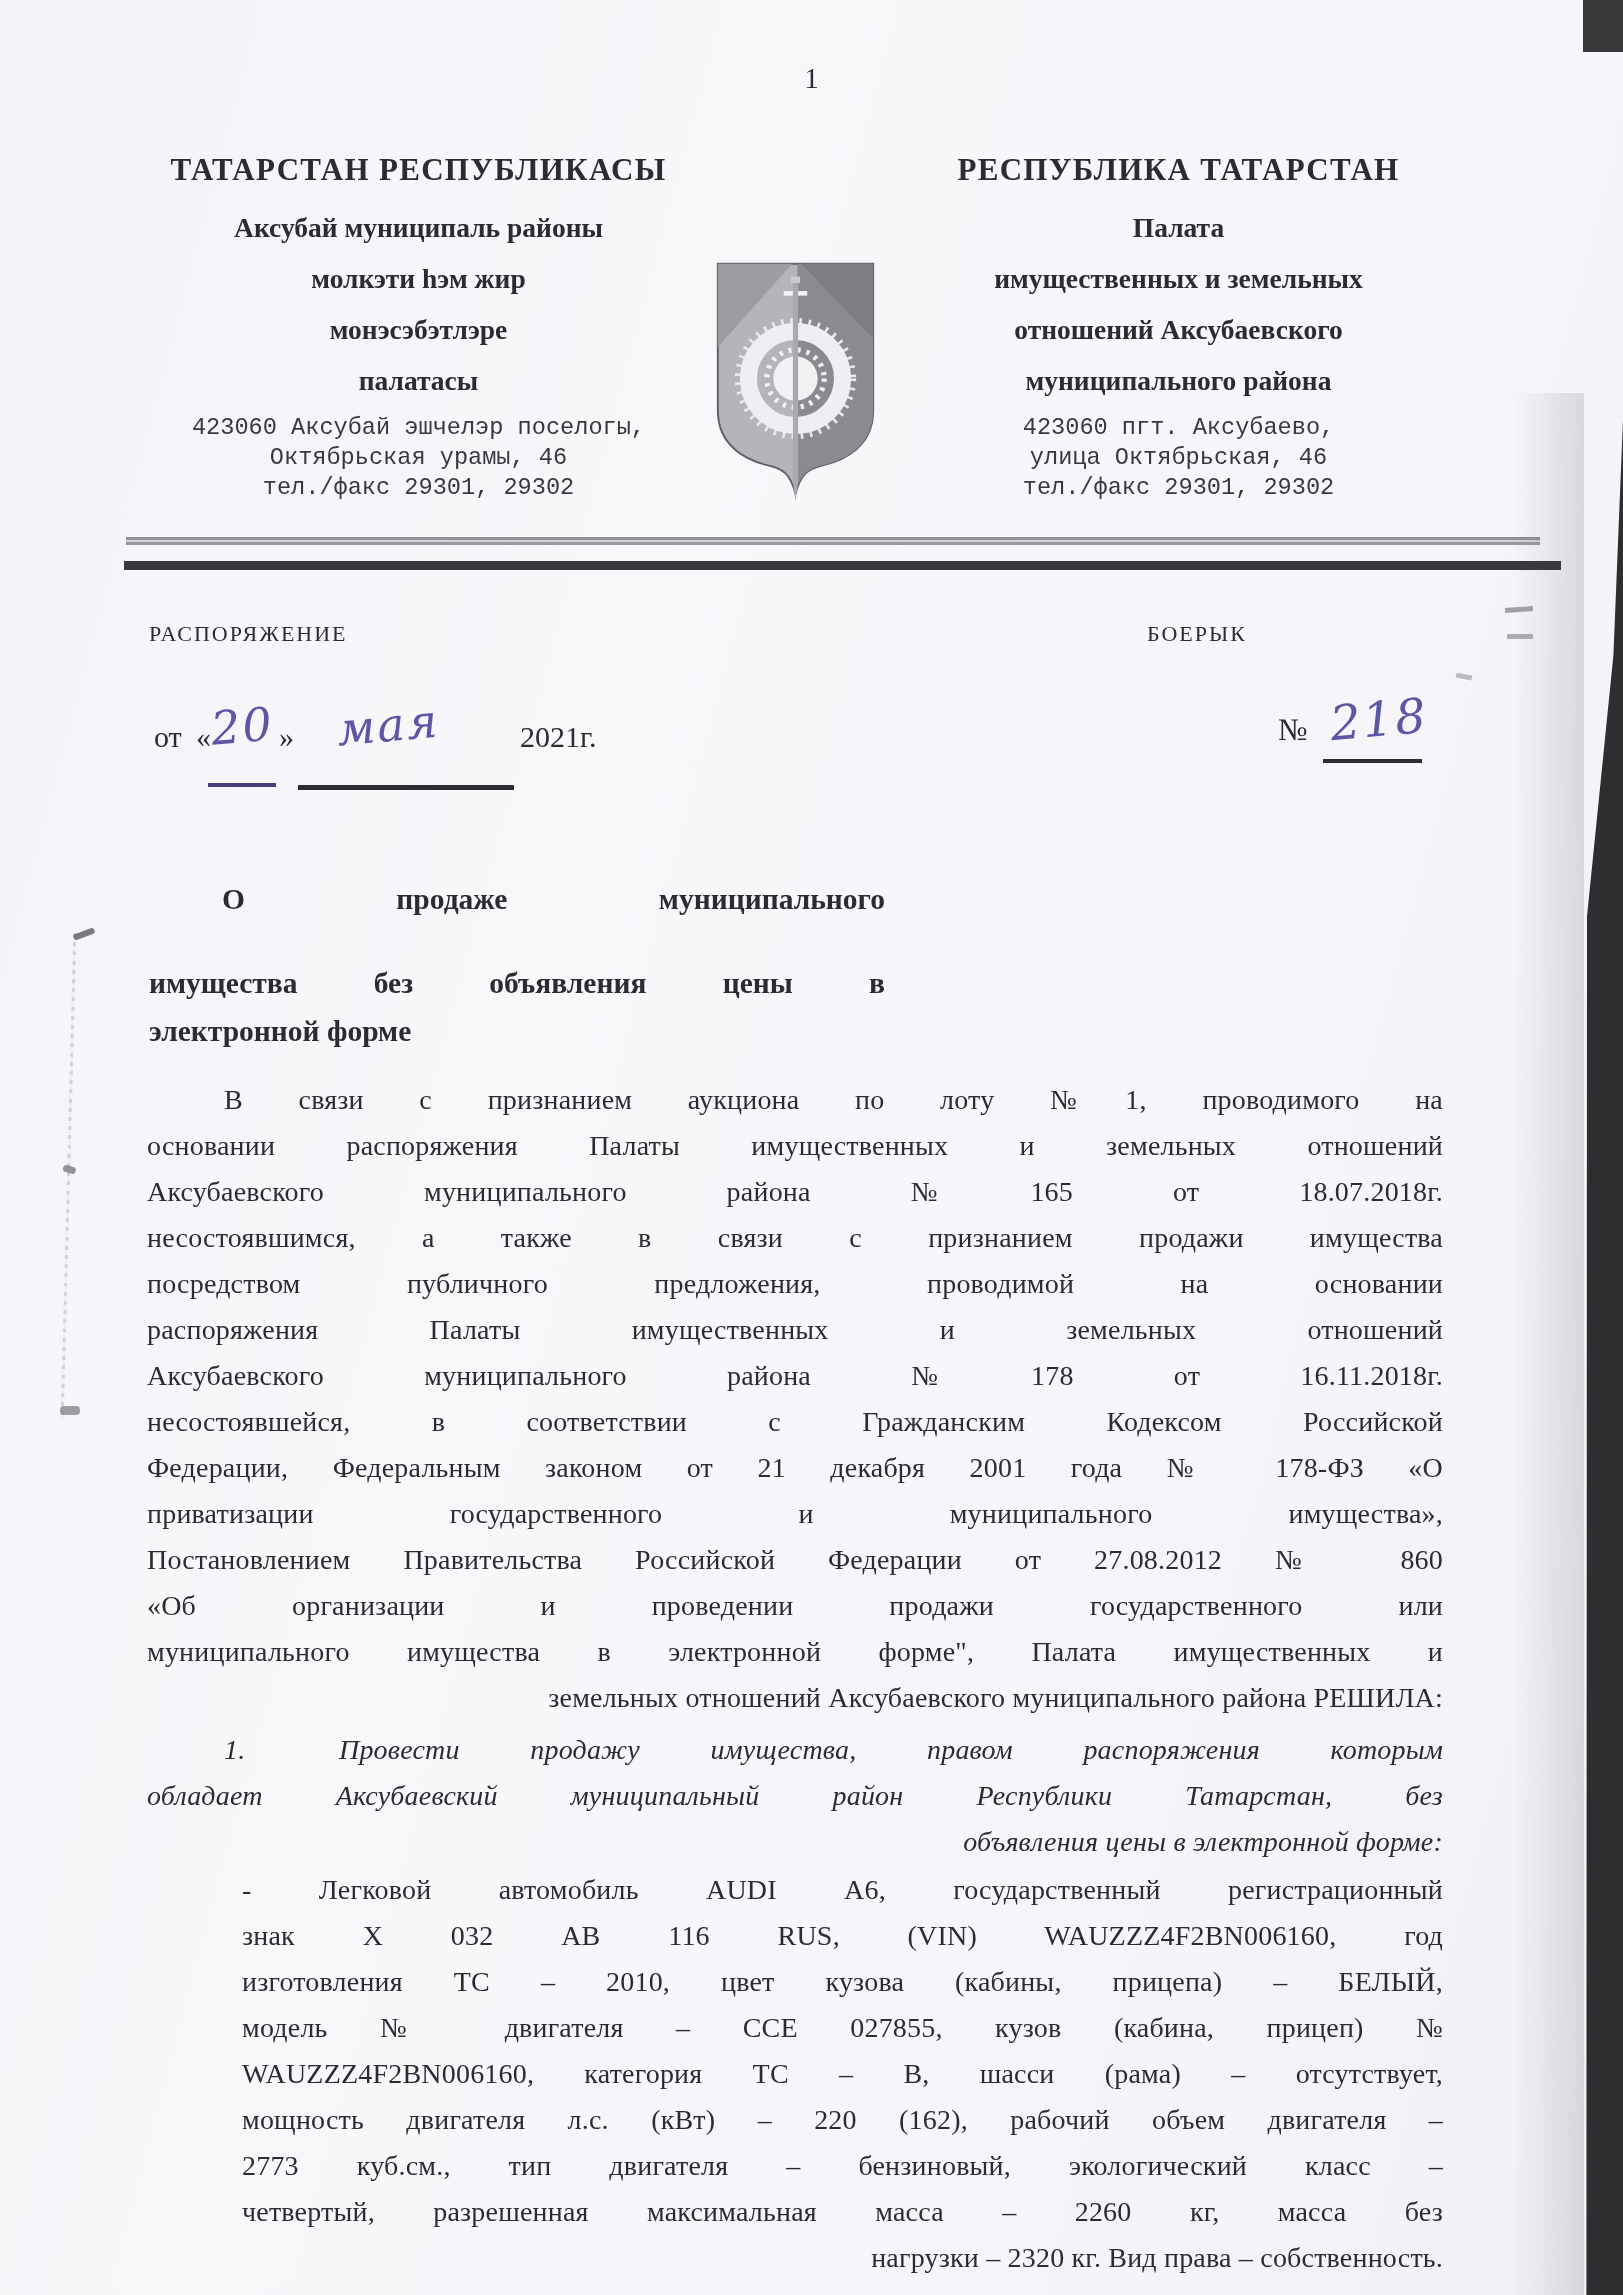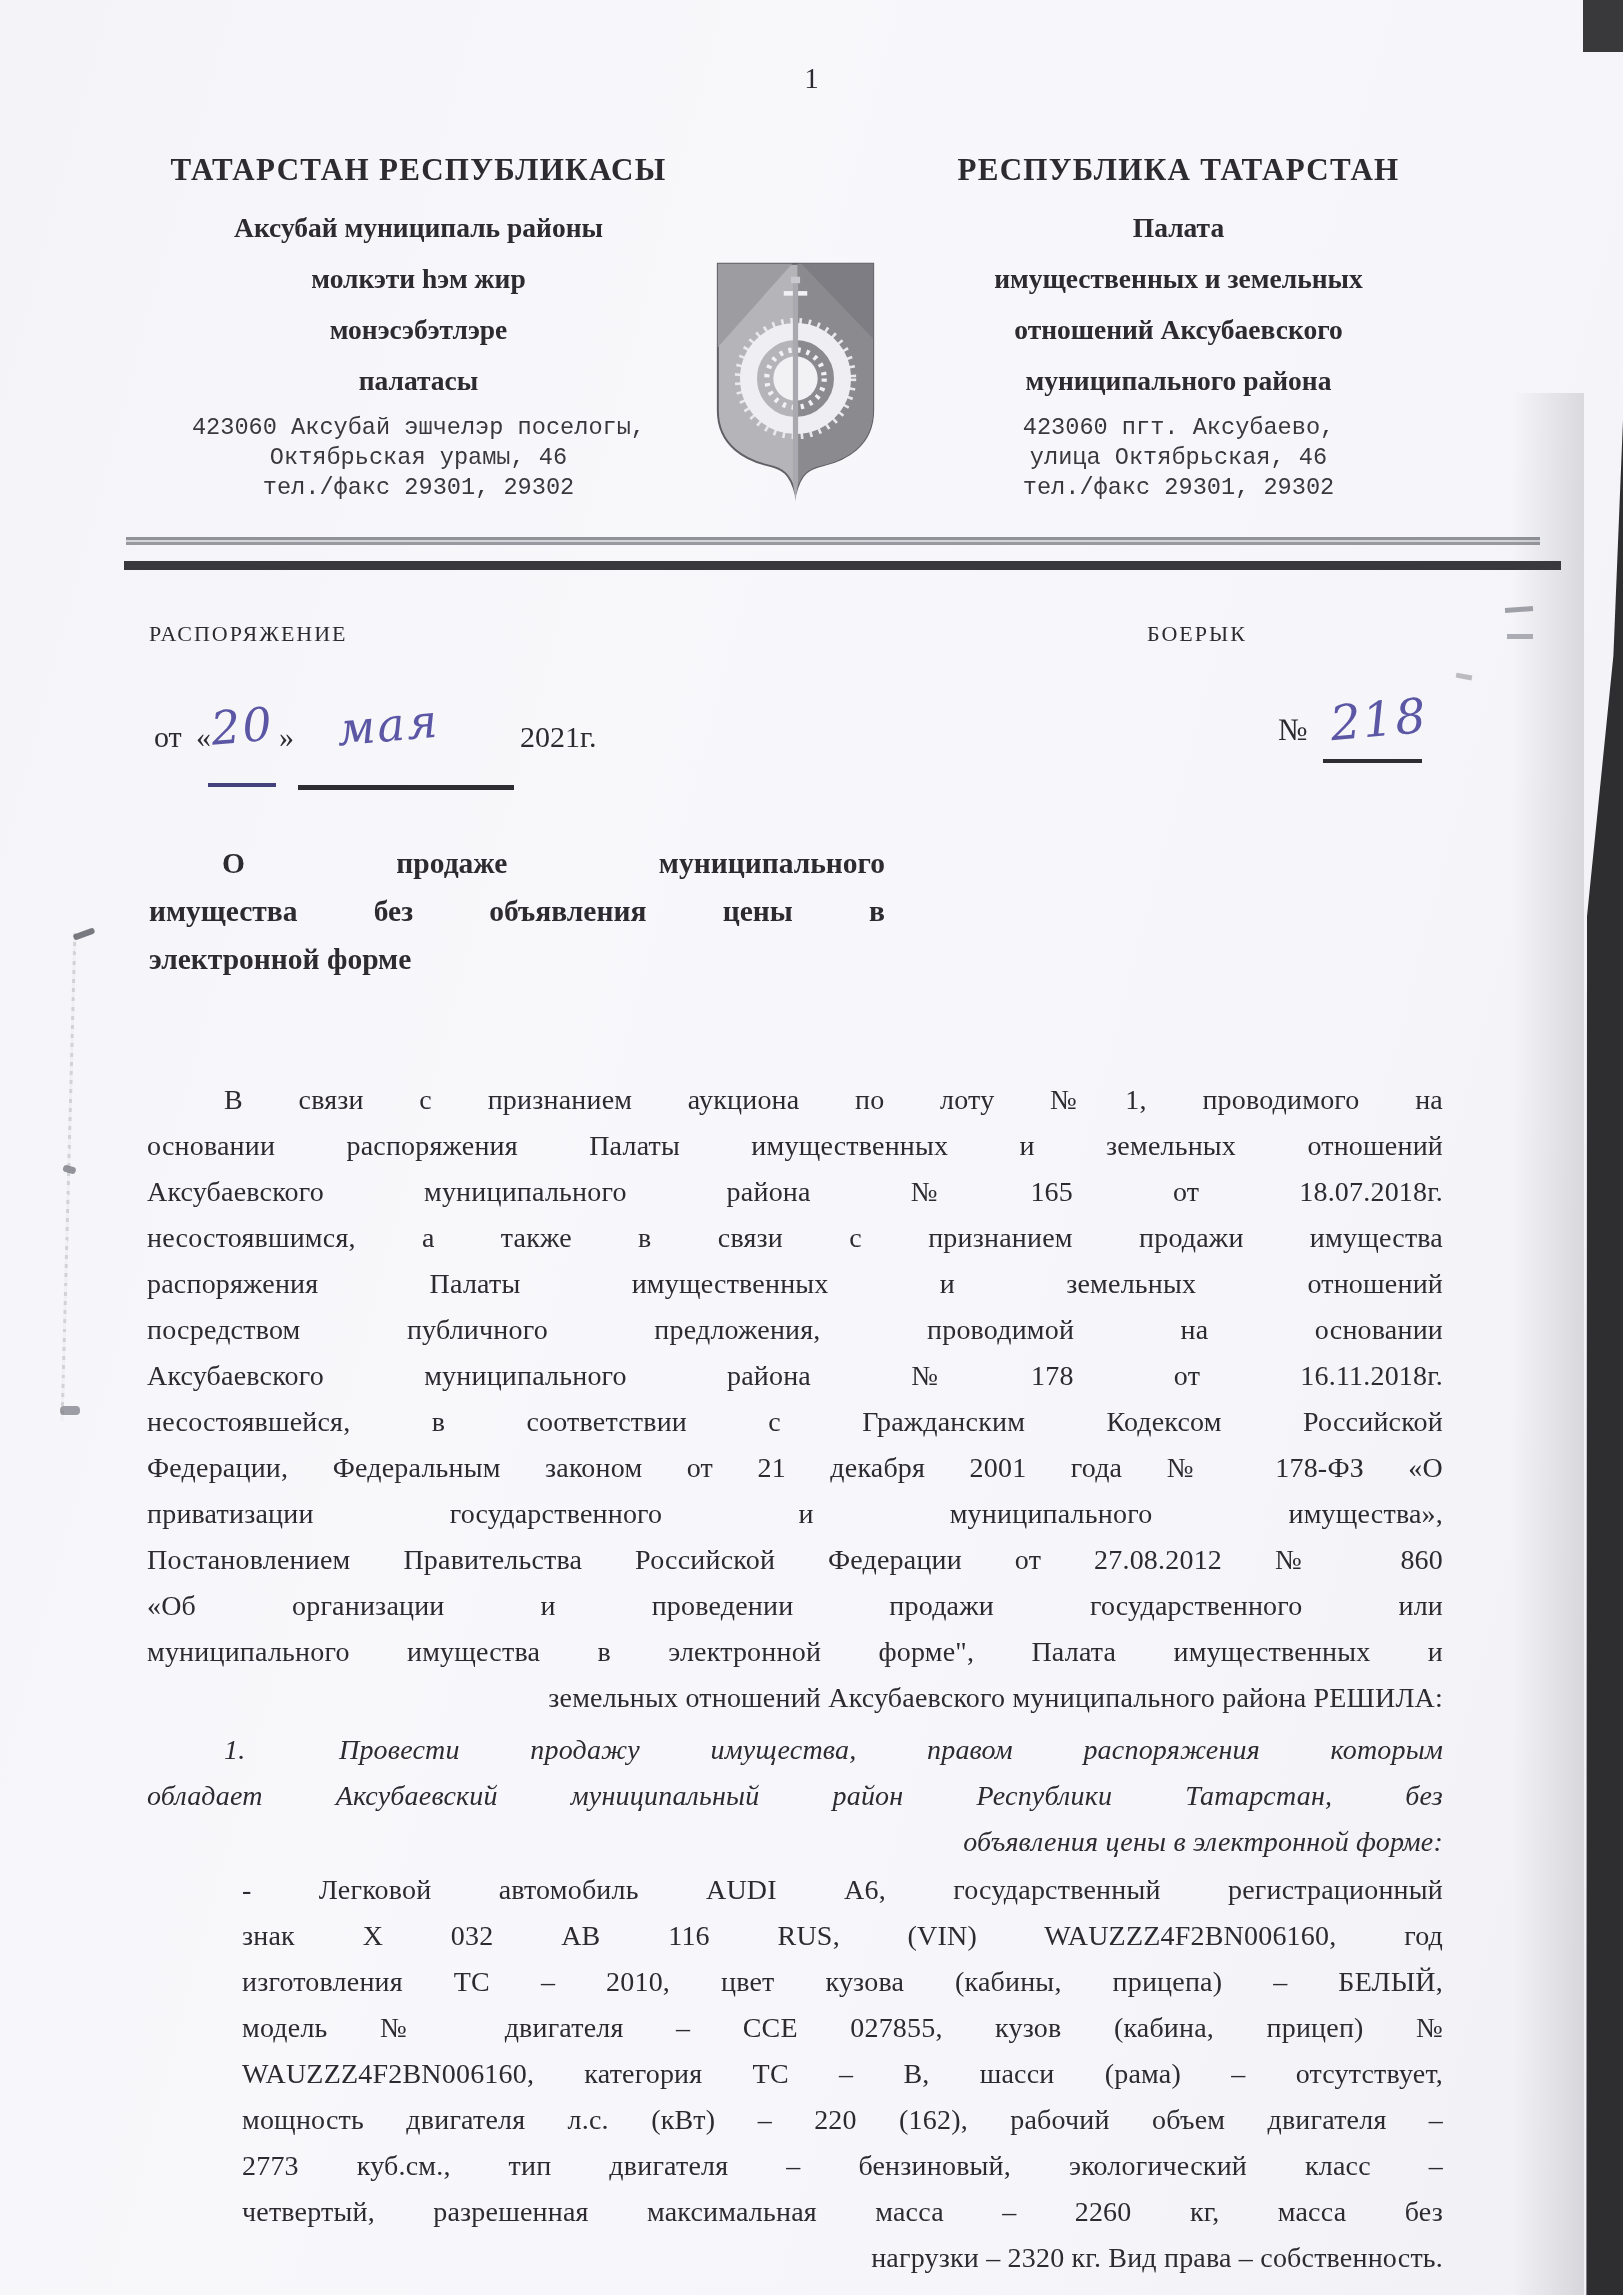--- a/index.html
+++ b/index.html
@@ -41,21 +41,21 @@
   .d-month{left:337px;top:-9.2px;font-size:46px;}
   .d-year{left:520px;top:13px;}
   .n-label{left:1278px;top:5.2px;font-size:31px;}
   .n-value{left:1330px;top:-15.7px;font-size:48px;}
   .u-line{height:3.9px;background:#2e2d32;}
   .u1{left:208px;top:783px;width:68px;background:#45417c;}
   .u2{left:298px;top:785px;width:216px;height:4.6px;}
   .u3{left:1323px;top:759px;width:99px;}
   
   .title{left:149px;top:839px;width:736px;font-size:29.5px;font-weight:bold;line-height:48px;}
-  .t-just{text-align:justify;text-align-last:justify;text-justify:inter-word;}
+  .t-just{text-align:justify;text-align-last:justify;text-justify:inter-word;margin-top:36px;}
   .t1{padding-left:73px;}
   
   .body-block{font-size:28px;line-height:46px;letter-spacing:0.2px;}
   .para1{left:147px;top:1077px;width:1296px;}
   .item1{left:147px;top:1727px;width:1296px;font-style:italic;}
   .car{left:242px;top:1867px;width:1201px;}
   .jline{text-align:justify;text-align-last:justify;text-justify:inter-word;white-space:nowrap0;}
   .jlast{text-align:right;}
   .indent1{padding-left:77px;text-indent:0;}
   .item-num{display:inline-block;width:115px;}
@@ -150,22 +150,22 @@
     <div class="t-just t1">О продаже муниципального</div>
     <div class="t-just">имущества без объявления цены в</div>
     <div>электронной форме</div>
   </div>
 
   <div class="abs body-block para1">
     <div class="jline indent1">В связи с признанием аукциона по лоту №1, проводимого на</div>
     <div class="jline">основании распоряжения Палаты имущественных и земельных отношений</div>
     <div class="jline">Аксубаевского муниципального района №165 от 18.07.2018г.</div>
     <div class="jline">несостоявшимся, а также в связи с признанием продажи имущества</div>
+    <div class="jline">посредством публичного предложения, проводимой на основании</div>
     <div class="jline">распоряжения Палаты имущественных и земельных отношений</div>
-    <div class="jline">посредством публичного предложения, проводимой на основании</div>
     <div class="jline">Аксубаевского муниципального района №178 от 16.11.2018г.</div>
     <div class="jline">несостоявшейся,  в соответствии с Гражданским Кодексом Российской</div>
     <div class="jline">Федерации, Федеральным законом от 21 декабря 2001 года № 178-ФЗ «О</div>
     <div class="jline">приватизации государственного и муниципального имущества»,</div>
     <div class="jline">Постановлением Правительства Российской Федерации от 27.08.2012 № 860</div>
     <div class="jline">«Об организации и проведении продажи государственного или</div>
     <div class="jline">муниципального имущества в электронной форме", Палата имущественных и</div>
     <div class="jlast">земельных отношений Аксубаевского муниципального района РЕШИЛА:</div>
   </div>
 

